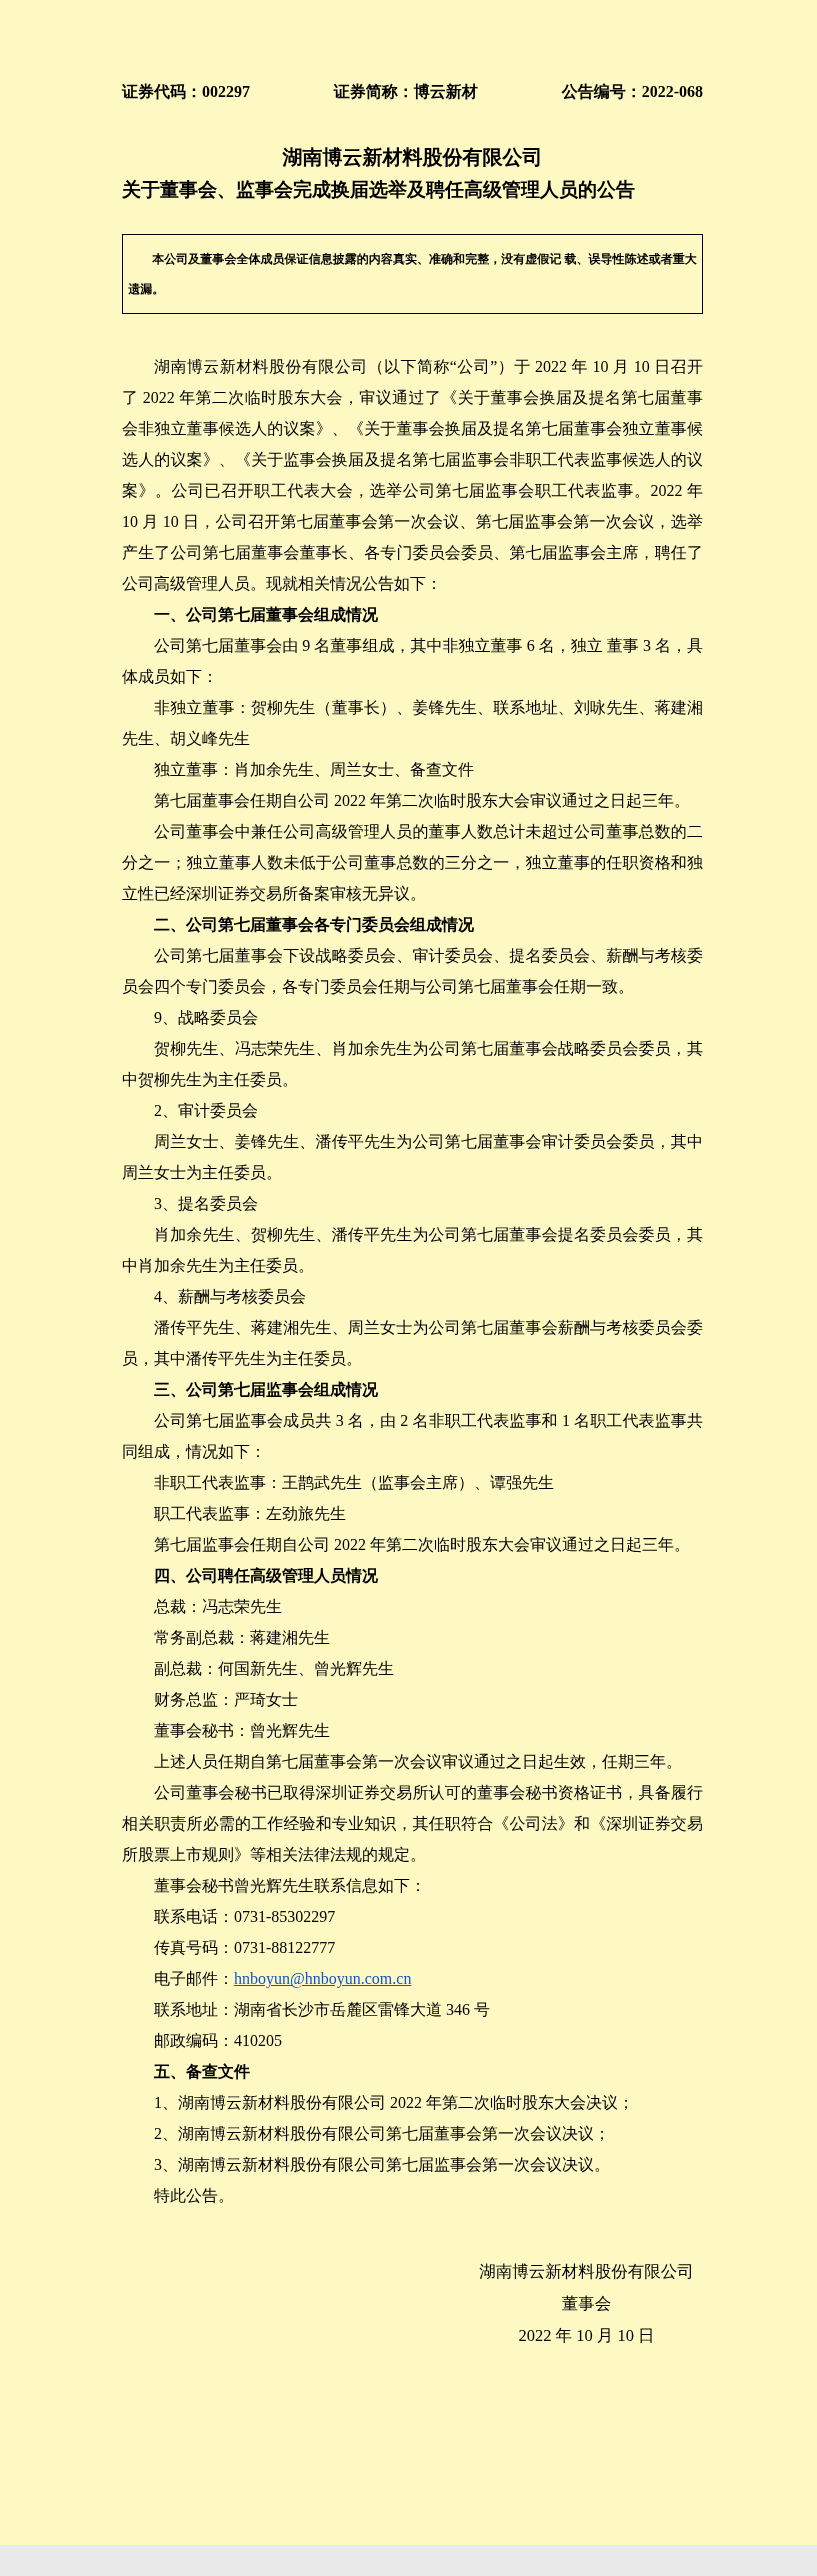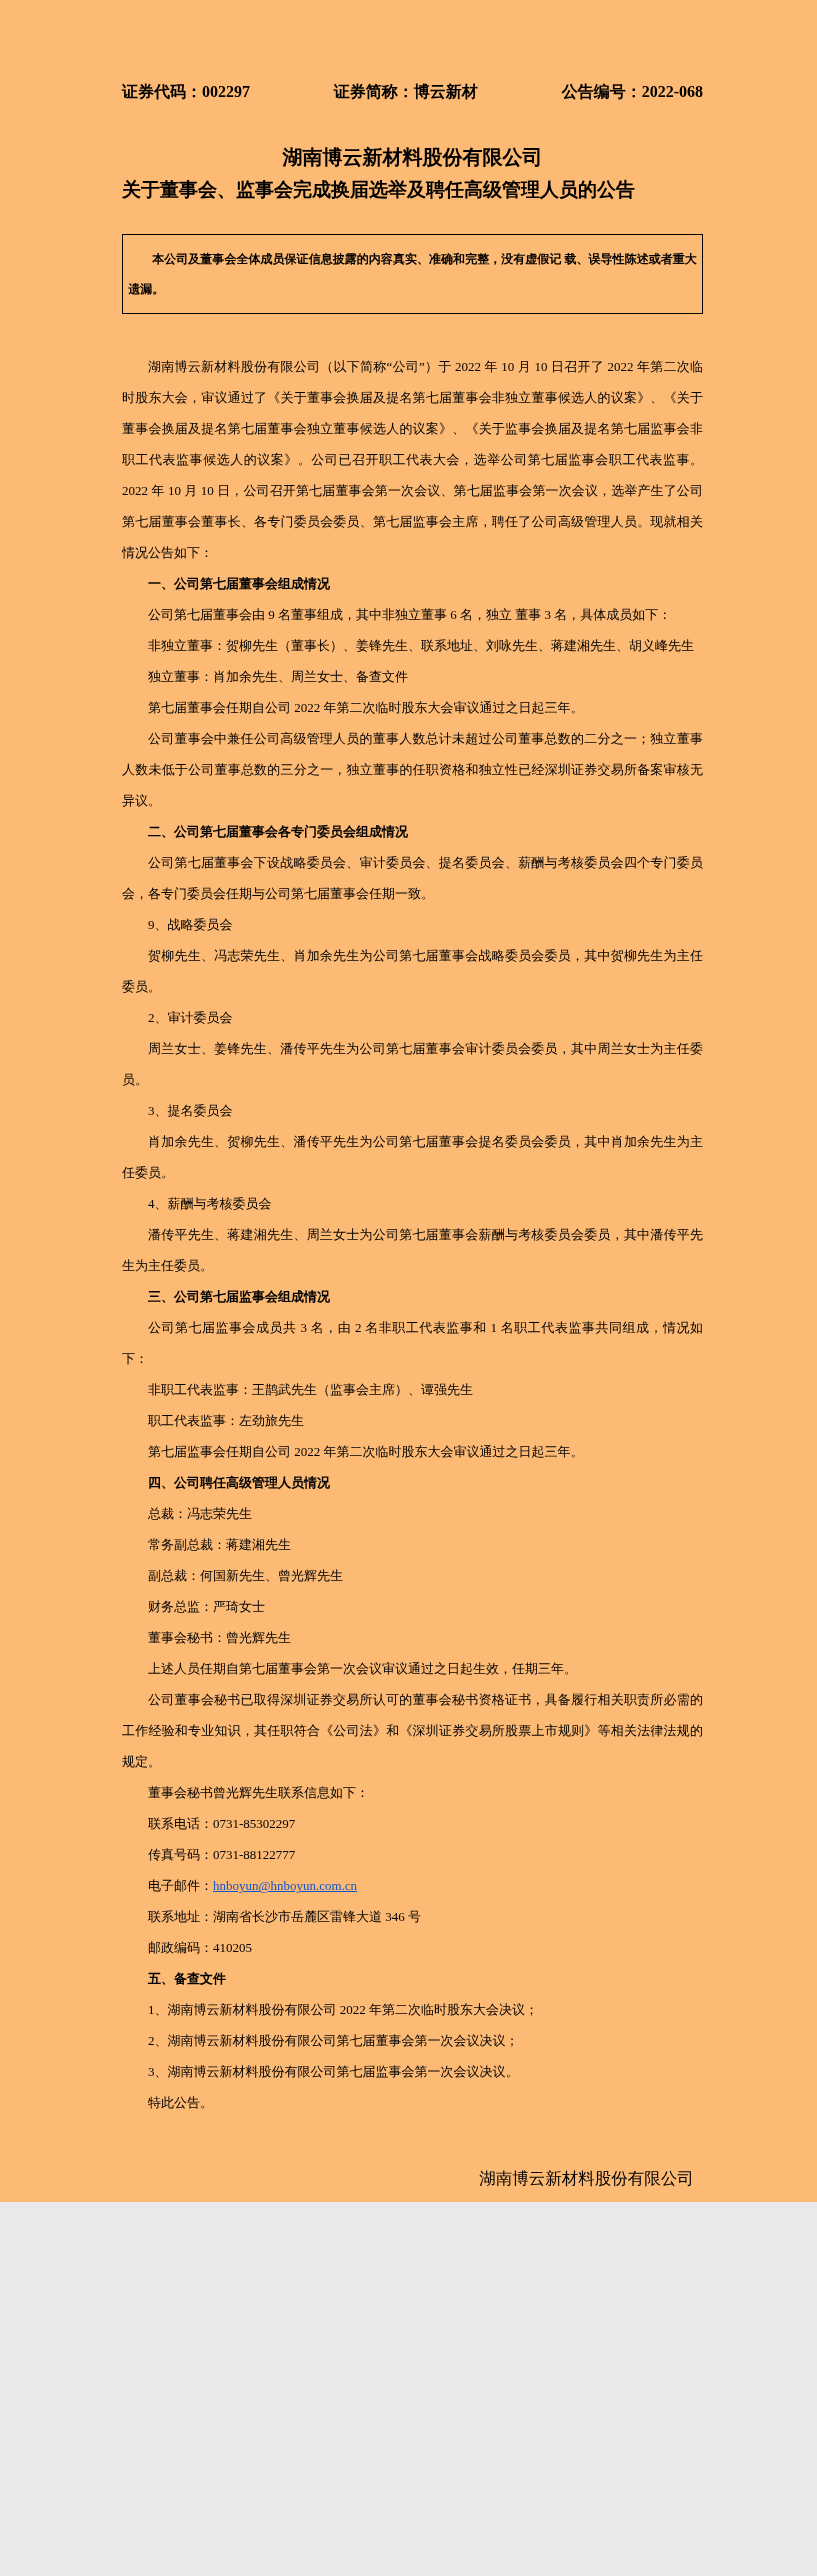--- a/index.html
+++ b/index.html
@@ -1,41 +1,41 @@
 <!DOCTYPE html>
 <html lang="zh" style="font-size:8.2px"><head>
 <meta charset="utf-8">
 <style>
   html,body{margin:0;padding:0;background:#e9e9e9;}
   .doc{
     position:relative;
-    width:818px;height:2202px;
+    width:818px;height:2545px;
     margin:0 auto;
-    background:#fdba74;
+    background:#fef9c3;
     color:#000;
     box-sizing:border-box;
     padding:82px 115px 0 122px;
     font-family:"Liberation Serif","DejaVu Serif",serif;
     overflow:hidden;
   }
   .header-row{
     display:flex;justify-content:space-between;align-items:baseline;
     font-weight:bold;font-size:16px;line-height:20.6px;white-space:nowrap;
   }
   .title1{margin-top:42px;text-align:center;font-weight:bold;font-size:20px;line-height:24px;}
   .title2{margin-top:9.3px;text-align:left;font-weight:bold;font-size:19px;line-height:24px;}
   .notice-box{
     margin-top:32px;
     border:1.5px solid #000;
     padding:8.8px 5.2px 9.8px 5.2px;
     font-weight:bold;font-size:12px;line-height:30px;
     text-align:justify;
   }
   .notice-box p{margin:0;text-indent:2em;}
-  .body{margin-top:37px;font-size:13px;line-height:31px;text-align:justify;}
+  .body{margin-top:37px;font-size:16px;line-height:31px;text-align:justify;}
   .body p{margin:0;text-indent:2em;}
   .sec-heading{font-weight:bold;}
   .email-link{color:#1155cc;text-decoration:underline;cursor:pointer;}
   .closing{margin-top:31px;}
   .signature{
     margin-top:45px;margin-left:auto;
     width:233px;text-align:center;
     font-size:16.5px;line-height:32px;
   }
   .signature div{white-space:nowrap;}

